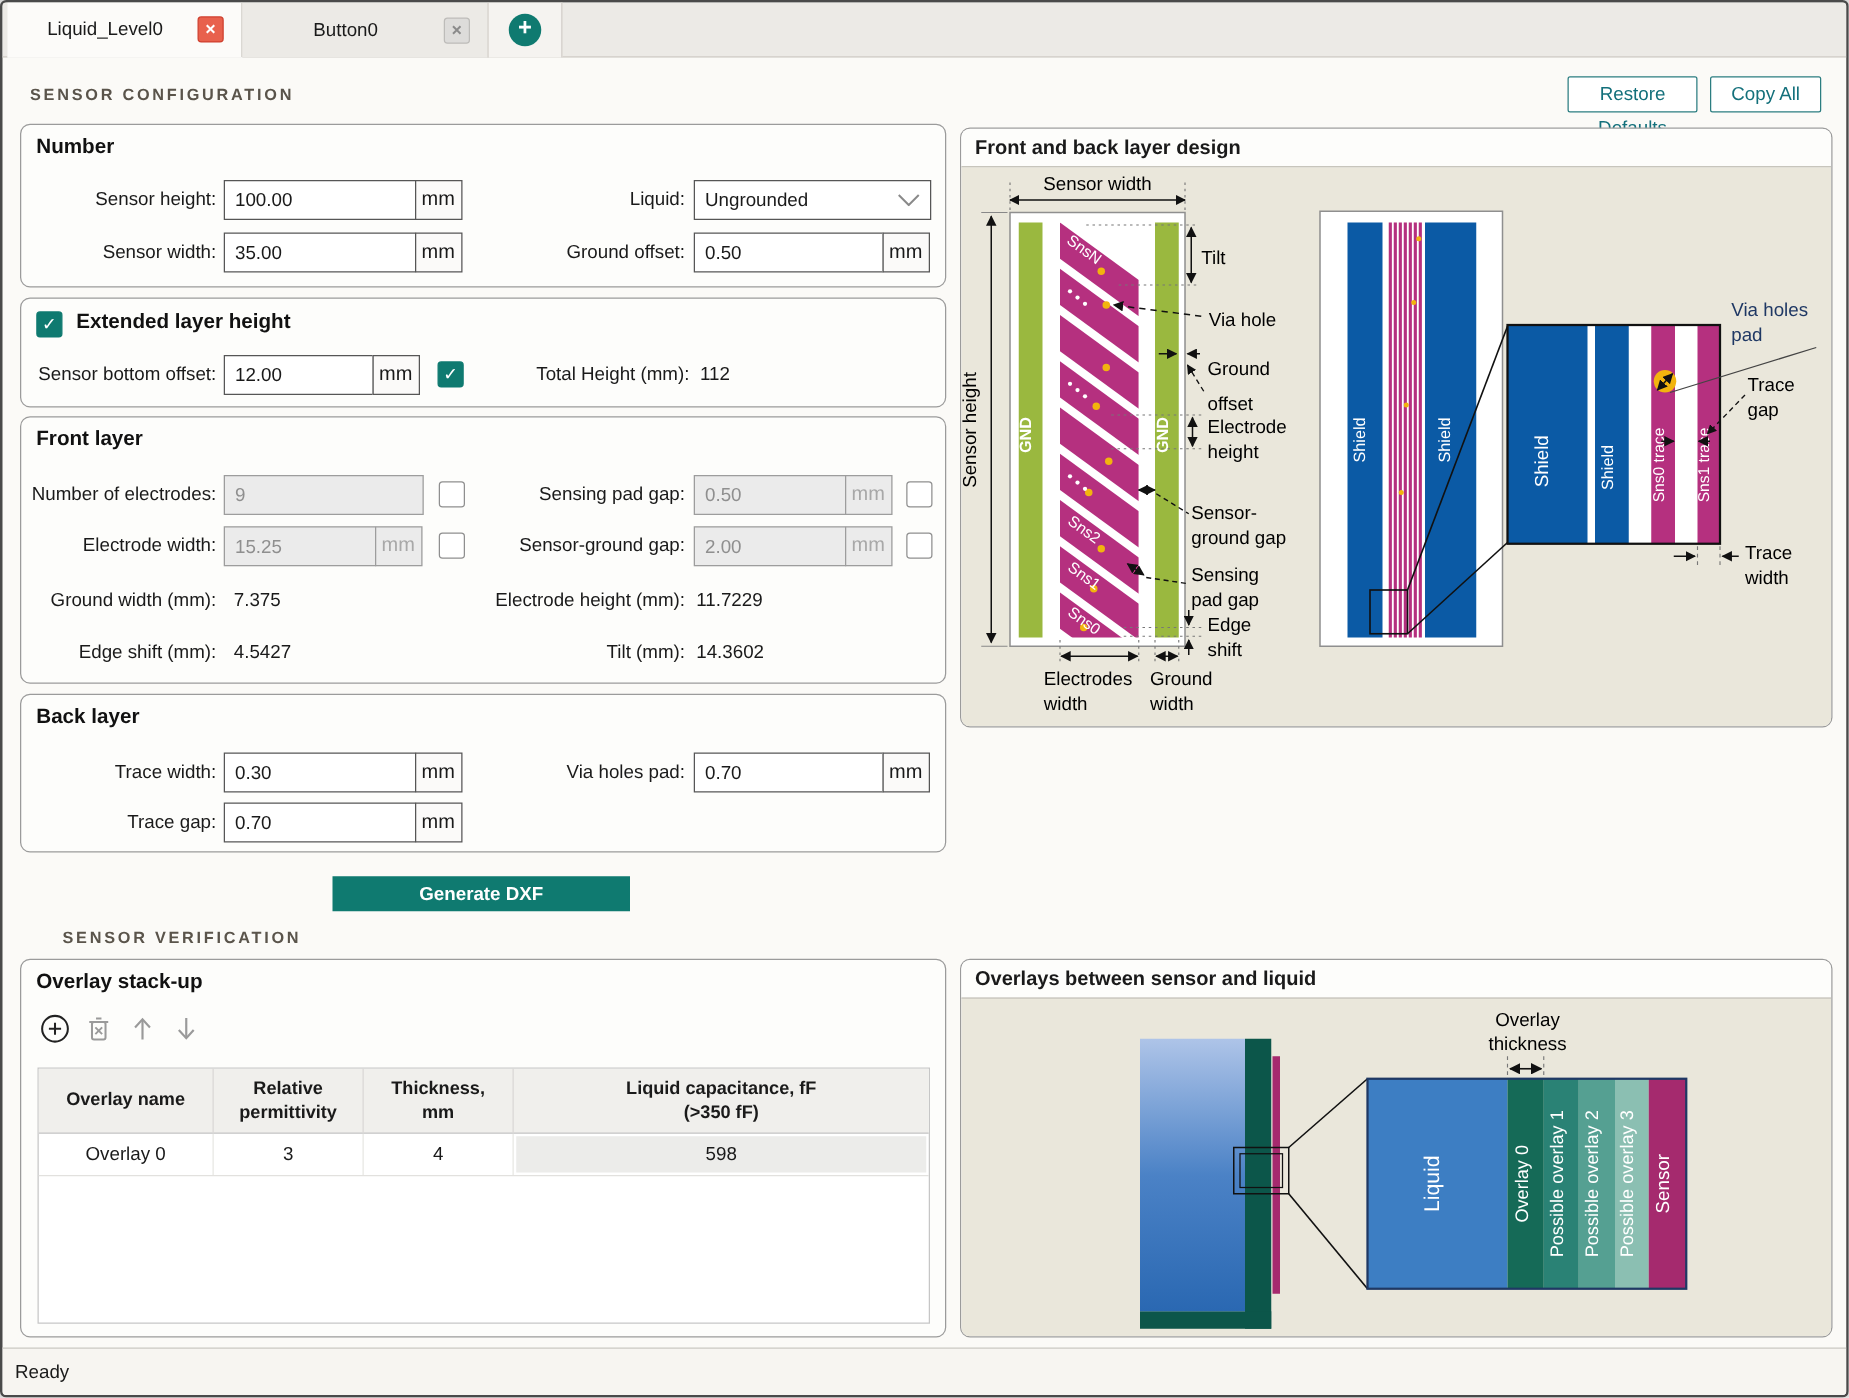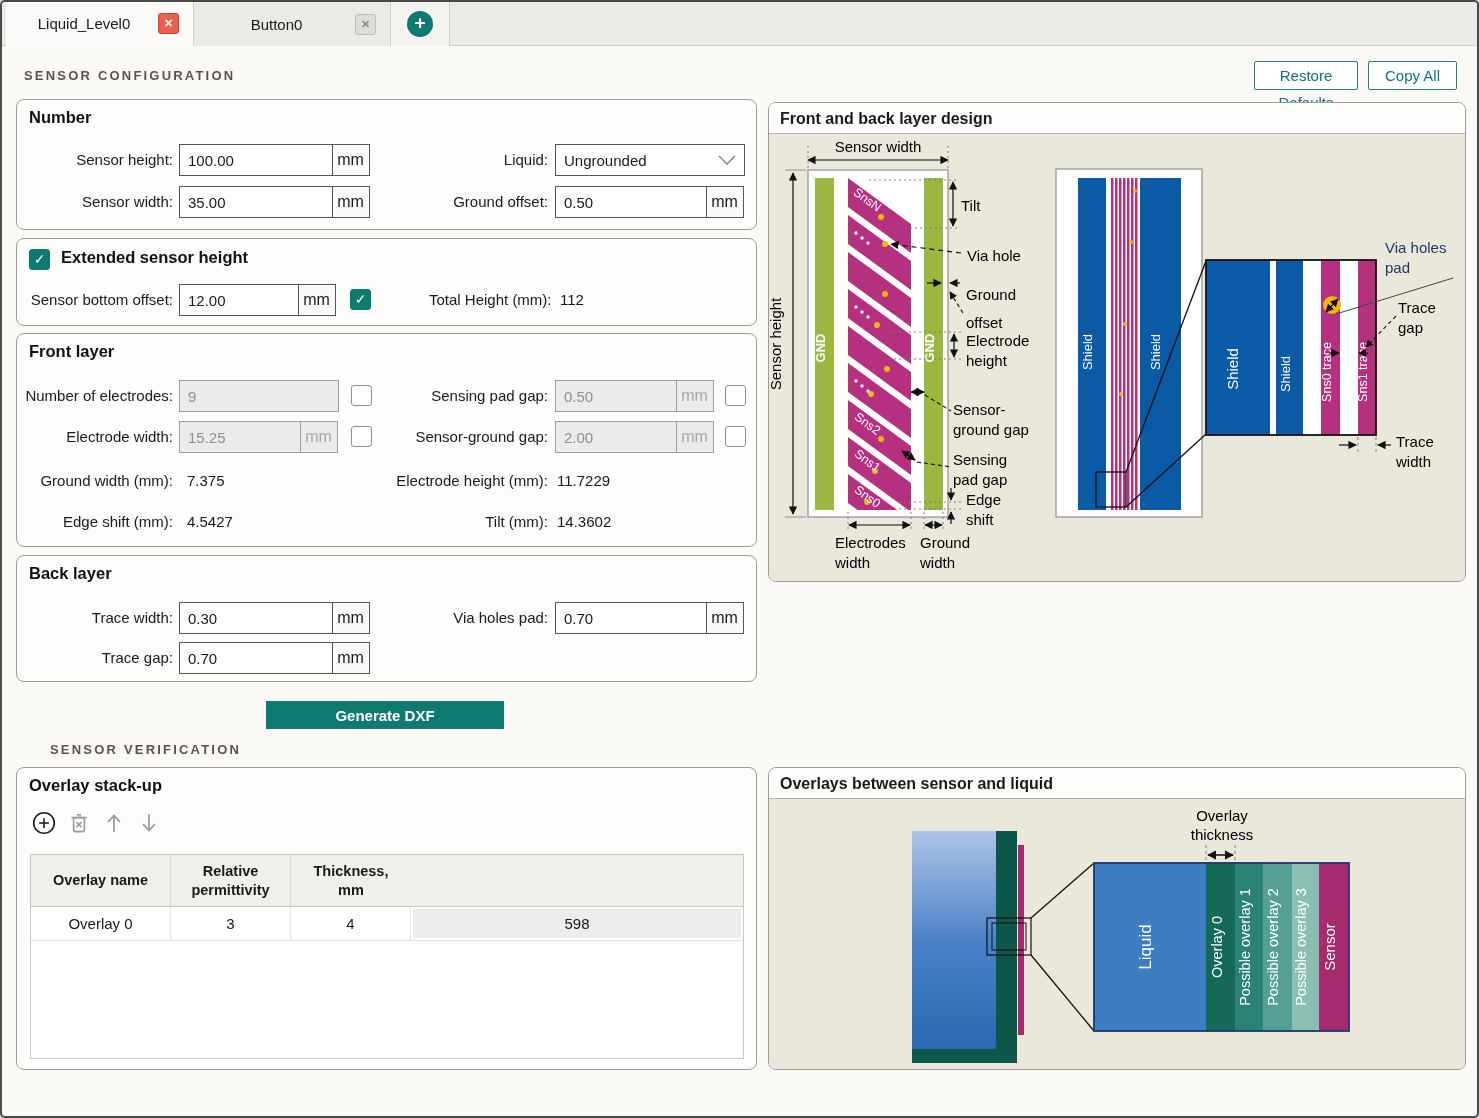--- a/index.html
+++ b/index.html
@@ -109,21 +109,21 @@
     </div>
     <div class="flabel" style="left:310px;top:86px;width:221px;">Ground offset:</div>
     <div class="igroup" style="left:538px;top:86px;">
       <input class="tinput" style="width: 152px;" value="0.50">
       <div class="unit">mm</div>
     </div>
   </div>
 
   <div class="panel" style="left:14px;top:236px;width:741px;height:88px;">
     <div class="cbx checked" style="left:12px;top:10px;"><span>✓</span></div>
-    <div class="ptitle" style="left:44px;top:9px;">Extended sensor height</div>
+    <div class="ptitle" style="left:44px;top:9px;">Extended layer height</div>
     <div class="flabel" style="left:0;top:45px;width:156px;">Sensor bottom offset:</div>
     <div class="igroup" style="left:162px;top:45px;">
       <input class="tinput" style="width: 120px;" value="12.00">
       <div class="unit">mm</div>
     </div>
     <div class="cbx checked" style="left:333px;top:50px;"><span>✓</span></div>
     <div class="rlabel norm" style="left:412px;top:51px;width:134px;text-align:left;">Total Height (mm):</div>
     <div class="rvalue" style="left:543px;top:51px;">112</div>
   </div>
 
@@ -207,20 +207,24 @@
       <svg class="ticon" viewBox="0 0 24 24">
         <line x1="12" y1="4" x2="12" y2="18" stroke="#9a9a9a" stroke-width="1.6"></line>
         <polyline points="6.5,13 12,19 17.5,13" fill="none" stroke="#9a9a9a" stroke-width="1.6"></polyline>
       </svg>
     </div>
     <div class="otable">
       <div class="othead">
         <div class="oth">Overlay name</div>
         <div class="oth">Relative permittivity</div>
         <div class="oth">Thickness, mm</div>
+        <div class="oth">
+          <span>Liquid capacitance, fF</span>
+          <span>(&gt;350 fF)</span>
+        </div>
       </div>
       <div class="otrow">
         <div class="otd">Overlay 0</div>
         <div class="otd">3</div>
         <div class="otd">4</div>
         <div class="otd">
             <div class="roval">598</div>
           </div>
       </div>
     </div>
@@ -438,14 +442,17 @@
         </g>
         <text x="453" y="22" font-size="15" text-anchor="middle">Overlay</text>
         <text x="453" y="41" font-size="15" text-anchor="middle">thickness</text>
         <line x1="437" y1="46" x2="437" y2="63" stroke="#777" stroke-width="0.9" stroke-dasharray="3 3"></line>
         <line x1="466" y1="46" x2="466" y2="63" stroke="#777" stroke-width="0.9" stroke-dasharray="3 3"></line>
         <line x1="439" y1="56" x2="464" y2="56" stroke="#111" stroke-width="1.3" marker-start="url(#ar2)" marker-end="url(#ar2)"></line>
       </svg>
     </div>
   </div>
 
+  <div id="statusbar">
+    <span>Ready</span>
+  </div>
 
 </div>
 
 </body></html>

